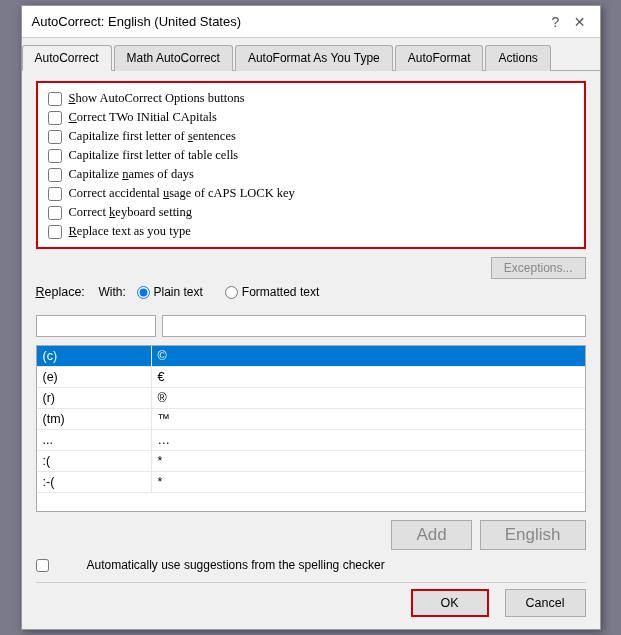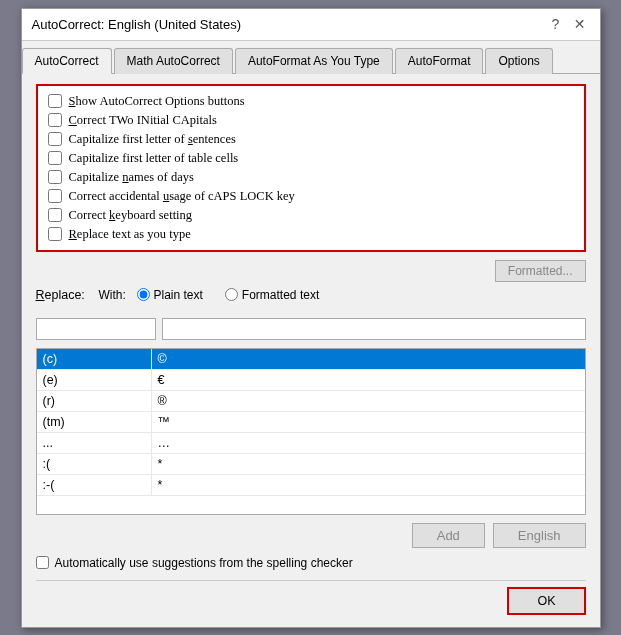--- a/index.html
+++ b/index.html
@@ -200,33 +200,33 @@
     .action-btns {
       display: flex;
       justify-content: flex-end;
       gap: 8px;
       margin-bottom: 8px;
     }
     .action-btn {
       padding: 4px 24px;
       border: 1px solid #aaa;
       background: #e0e0e0;
-      font-size: 13px;
+      font-size: 17px;
       cursor: pointer;
       color: #888;
     }
     
     .spelling-row {
       display: flex;
       align-items: center;
       gap: 6px;
       margin-bottom: 10px;
     }
     .spelling-row input { cursor: pointer; }
-    .spelling-label { font-size: 12px; color: #000; }
+    .spelling-label { font-size: 12px; color: #000; margin-left: 32px; }
     
     .bottom-btns {
       display: flex;
       justify-content: flex-end;
       gap: 16px;
       padding: 6px 0 2px 0;
       border-top: 1px solid #ccc;
       margin-top: 4px;
     }
     .ok-btn {
@@ -257,21 +257,21 @@
       <button class="title-bar-btn">?</button>
       <button class="title-bar-btn">✕</button>
     </div>
   </div>
 
   <div class="tabs">
     <div class="tab active">AutoCorrect</div>
     <div class="tab">Math AutoCorrect</div>
     <div class="tab">AutoFormat As You Type</div>
     <div class="tab">AutoFormat</div>
-    <div class="tab">Options</div>
+    <div class="tab">Actions</div>
   </div>
 
   <div class="dialog-body">
 
     <div class="checkbox-group">
       <div class="checkbox-row">
         <input type="checkbox" style="">
         <label class="checkbox-label"><u>S</u>how AutoCorrect Options buttons</label>
       </div>
       <div class="checkbox-row">
@@ -298,21 +298,21 @@
         <input type="checkbox" style="">
         <label class="checkbox-label">Correct <u>k</u>eyboard setting</label>
       </div>
       <div class="checkbox-row">
         <input type="checkbox" style="">
         <label class="checkbox-label"><u>R</u>eplace text as you type</label>
       </div>
     </div>
 
     <div class="exceptions-area">
-      <button class="exceptions-btn">Formatted...</button>
+      <button class="exceptions-btn">Exceptions...</button>
     </div>
 
     <div class="replace-row">
       <span class="replace-label"><u>R</u>eplace:</span>
       <span class="with-label">With:</span>
       <div class="radio-group">
         <label class="radio-item">
           <input type="radio" name="texttype" checked="" style="">
           <span>Plain text</span>
         </label>
@@ -368,16 +368,17 @@
       <button class="action-btn">English</button>
     </div>
 
     <div class="spelling-row">
       <input type="checkbox" style="">
       <label class="spelling-label">Automatically use suggestions from the spelling checker</label>
     </div>
 
     <div class="bottom-btns">
       <button class="ok-btn">OK</button>
+      <button class="cancel-btn">Cancel</button>
     </div>
 
   </div>
 </div>
 
 </body></html>

